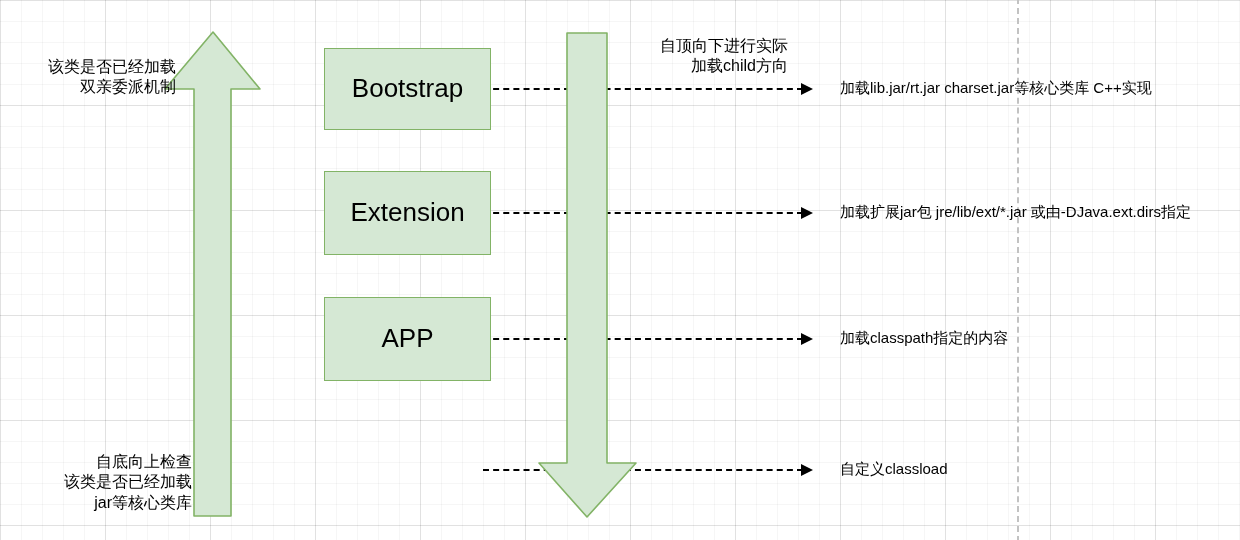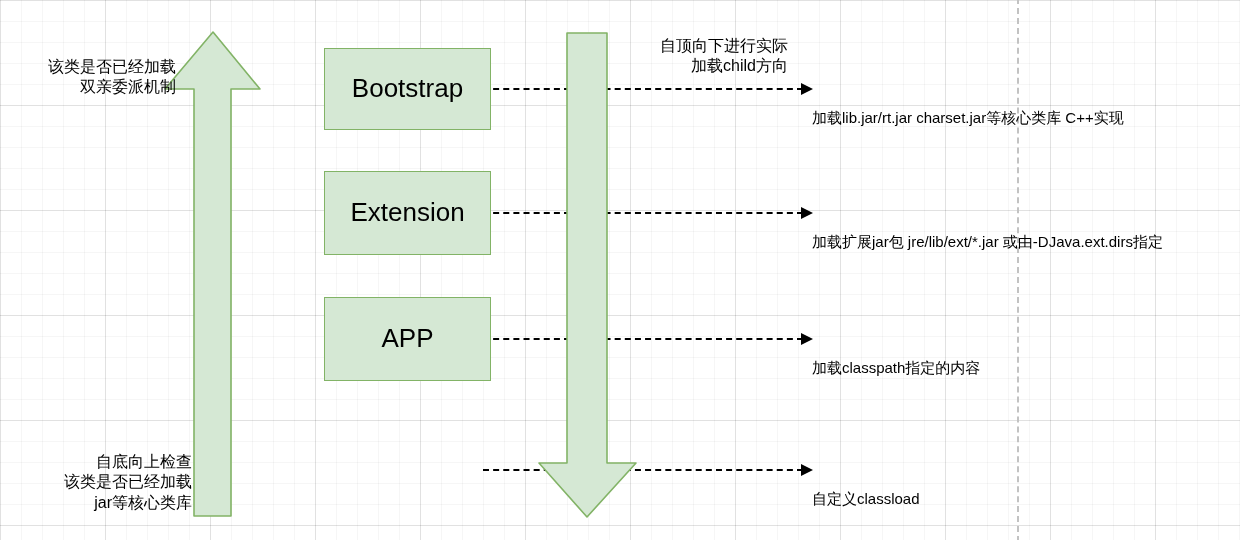--- a/index.html
+++ b/index.html
@@ -43,22 +43,22 @@
   .loader-box{
     position:absolute;left:316px;width:167px;box-sizing:border-box;
     background:var(--shape-fill);
     border:1.6px solid var(--shape-border);
     display:flex;align-items:center;justify-content:center;
     text-align:center;font-size:26px;line-height:1.2;color:var(--ink);
     padding:0 10px;
     margin-left:8px;
   }
   .desc{
-    position:absolute;left:812px;transform:translateY(-54%);
-    font-size:15px;white-space:nowrap;color:var(--ink);margin-top:30px;
+    position:absolute;left:840px;transform:translateY(-54%);
+    font-size:15px;white-space:nowrap;color:var(--ink);
   }
   .ann{
     position:absolute;text-align:right;font-size:16px;line-height:1.28;color:var(--ink);
   }
   .ann-top-left{left:6px;top:57px;width:170px;}
   .ann-top-middle{left:608px;top:36px;width:180px;}
   .ann-bottom-left{left:12px;top:452px;width:180px;}
 </style>
 </head>
 <body>

